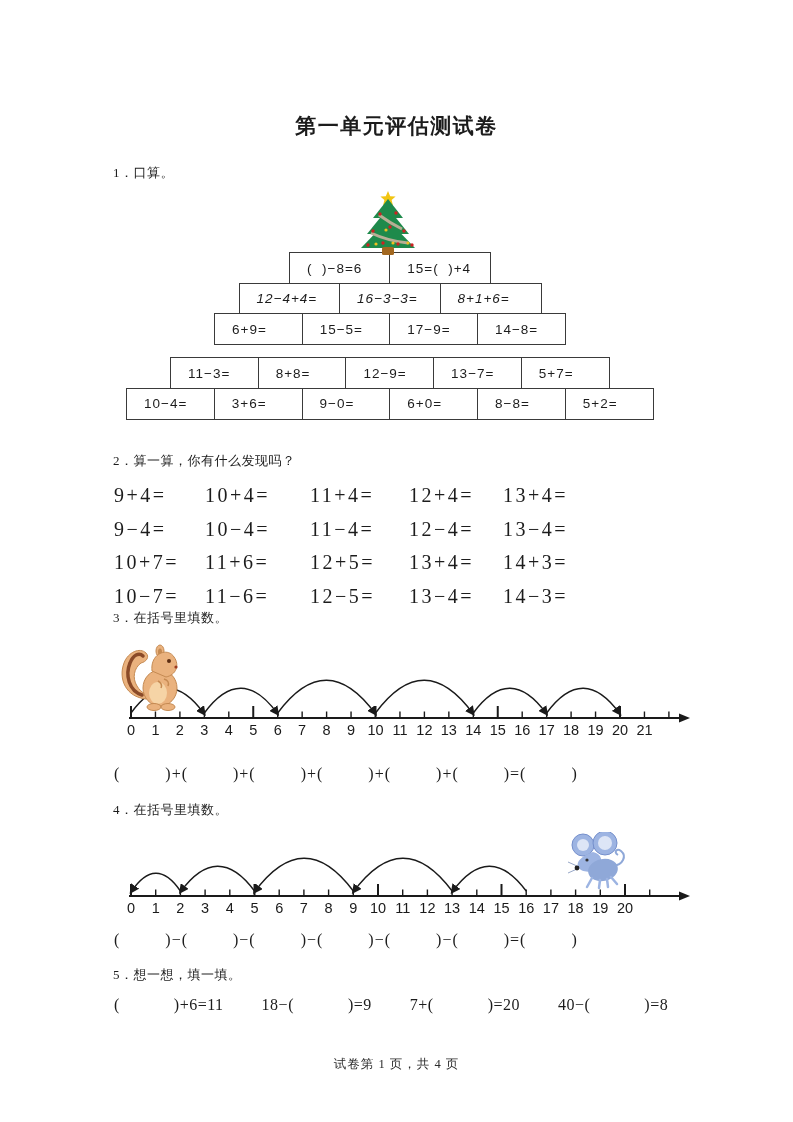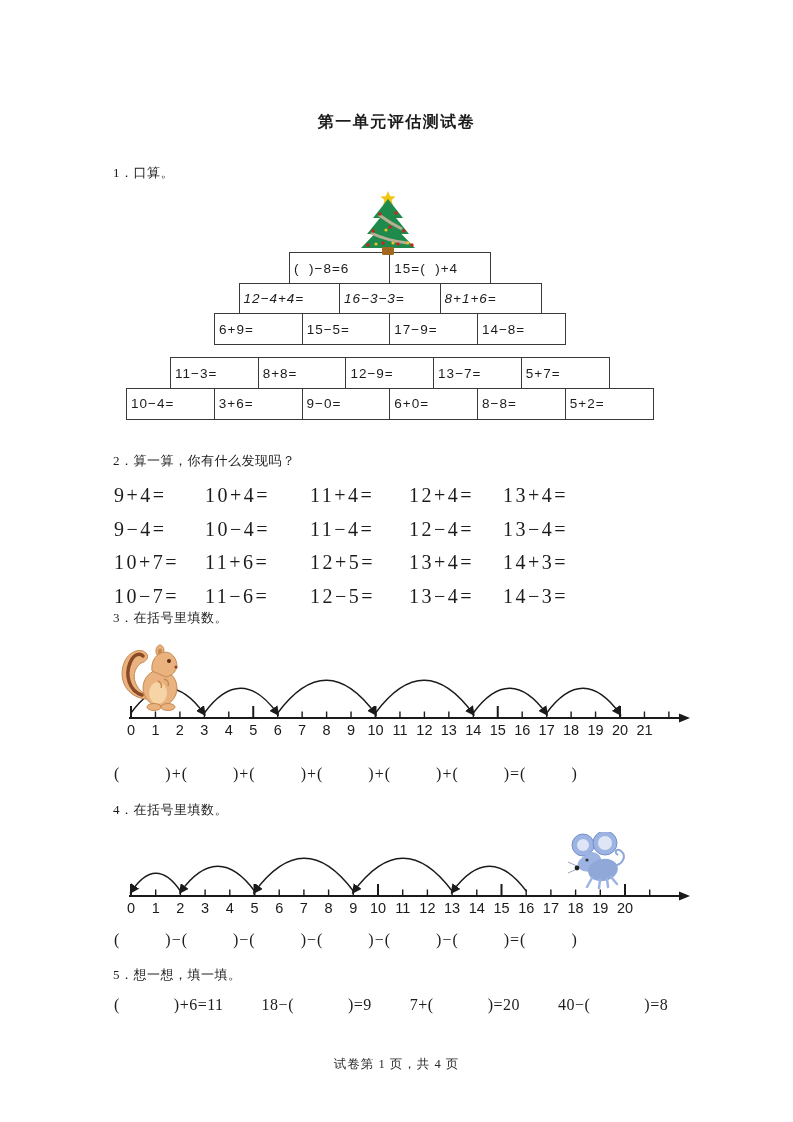--- a/index.html
+++ b/index.html
@@ -1,31 +1,31 @@
 <!DOCTYPE html>
 <html><head>
 <meta charset="utf-8">
 <style>
   html,body{margin:0;padding:0;background:#e8e8e8}
   #page{position:relative;width:793px;height:1122px;margin:0 auto;background:#ffffff;
         font-family:"Liberation Serif",serif;color:#1c1c1c;overflow:hidden}
   .abs{position:absolute}
-  #title{top:112px;left:0;width:100%;text-align:center;font-size:16px;font-weight:bold;letter-spacing:1.5px}
+  #title{top:112px;left:0;width:100%;text-align:center;font-size:21px;font-weight:bold;letter-spacing:1.5px}
   .q-label{font-size:13px;letter-spacing:0.5px}
   #q1-label{left:113px;top:164px}
   #q2-label{left:113px;top:452px}
   #q3-label{left:113px;top:609px}
   #q4-label{left:113px;top:801px}
   #q5-label{left:113px;top:966px}
 
   #pyramid{left:0;top:252px;width:780px}
   .pyr-row{display:flex;height:32px;box-sizing:border-box;margin:0 auto}
   .pyr-row.stack{margin-top:-1.5px}
   .pyr-cell{flex:1;box-sizing:border-box;border:1.5px solid #3a3a3a;background:#fff;
-            display:flex;align-items:center;padding-left:4px;
+            display:flex;align-items:center;padding-left:17px;
             font-family:"Liberation Sans",sans-serif;font-size:13.5px;letter-spacing:1px;white-space:pre}
   .pyr-cell + .pyr-cell{margin-left:-1.5px}
   #tree{left:356px;top:190px;z-index:5}
 
   #q2-grid{left:114px;top:479px;display:grid;grid-template-columns:91px 105px 99px 94px 80px;
            grid-auto-rows:33.5px;font-size:20px;align-items:center}
   .q2-cell{letter-spacing:2.5px;white-space:pre}
 
   #squirrel{left:116px;top:641px;z-index:4}
   #mouse{left:567px;top:832px;z-index:4}

